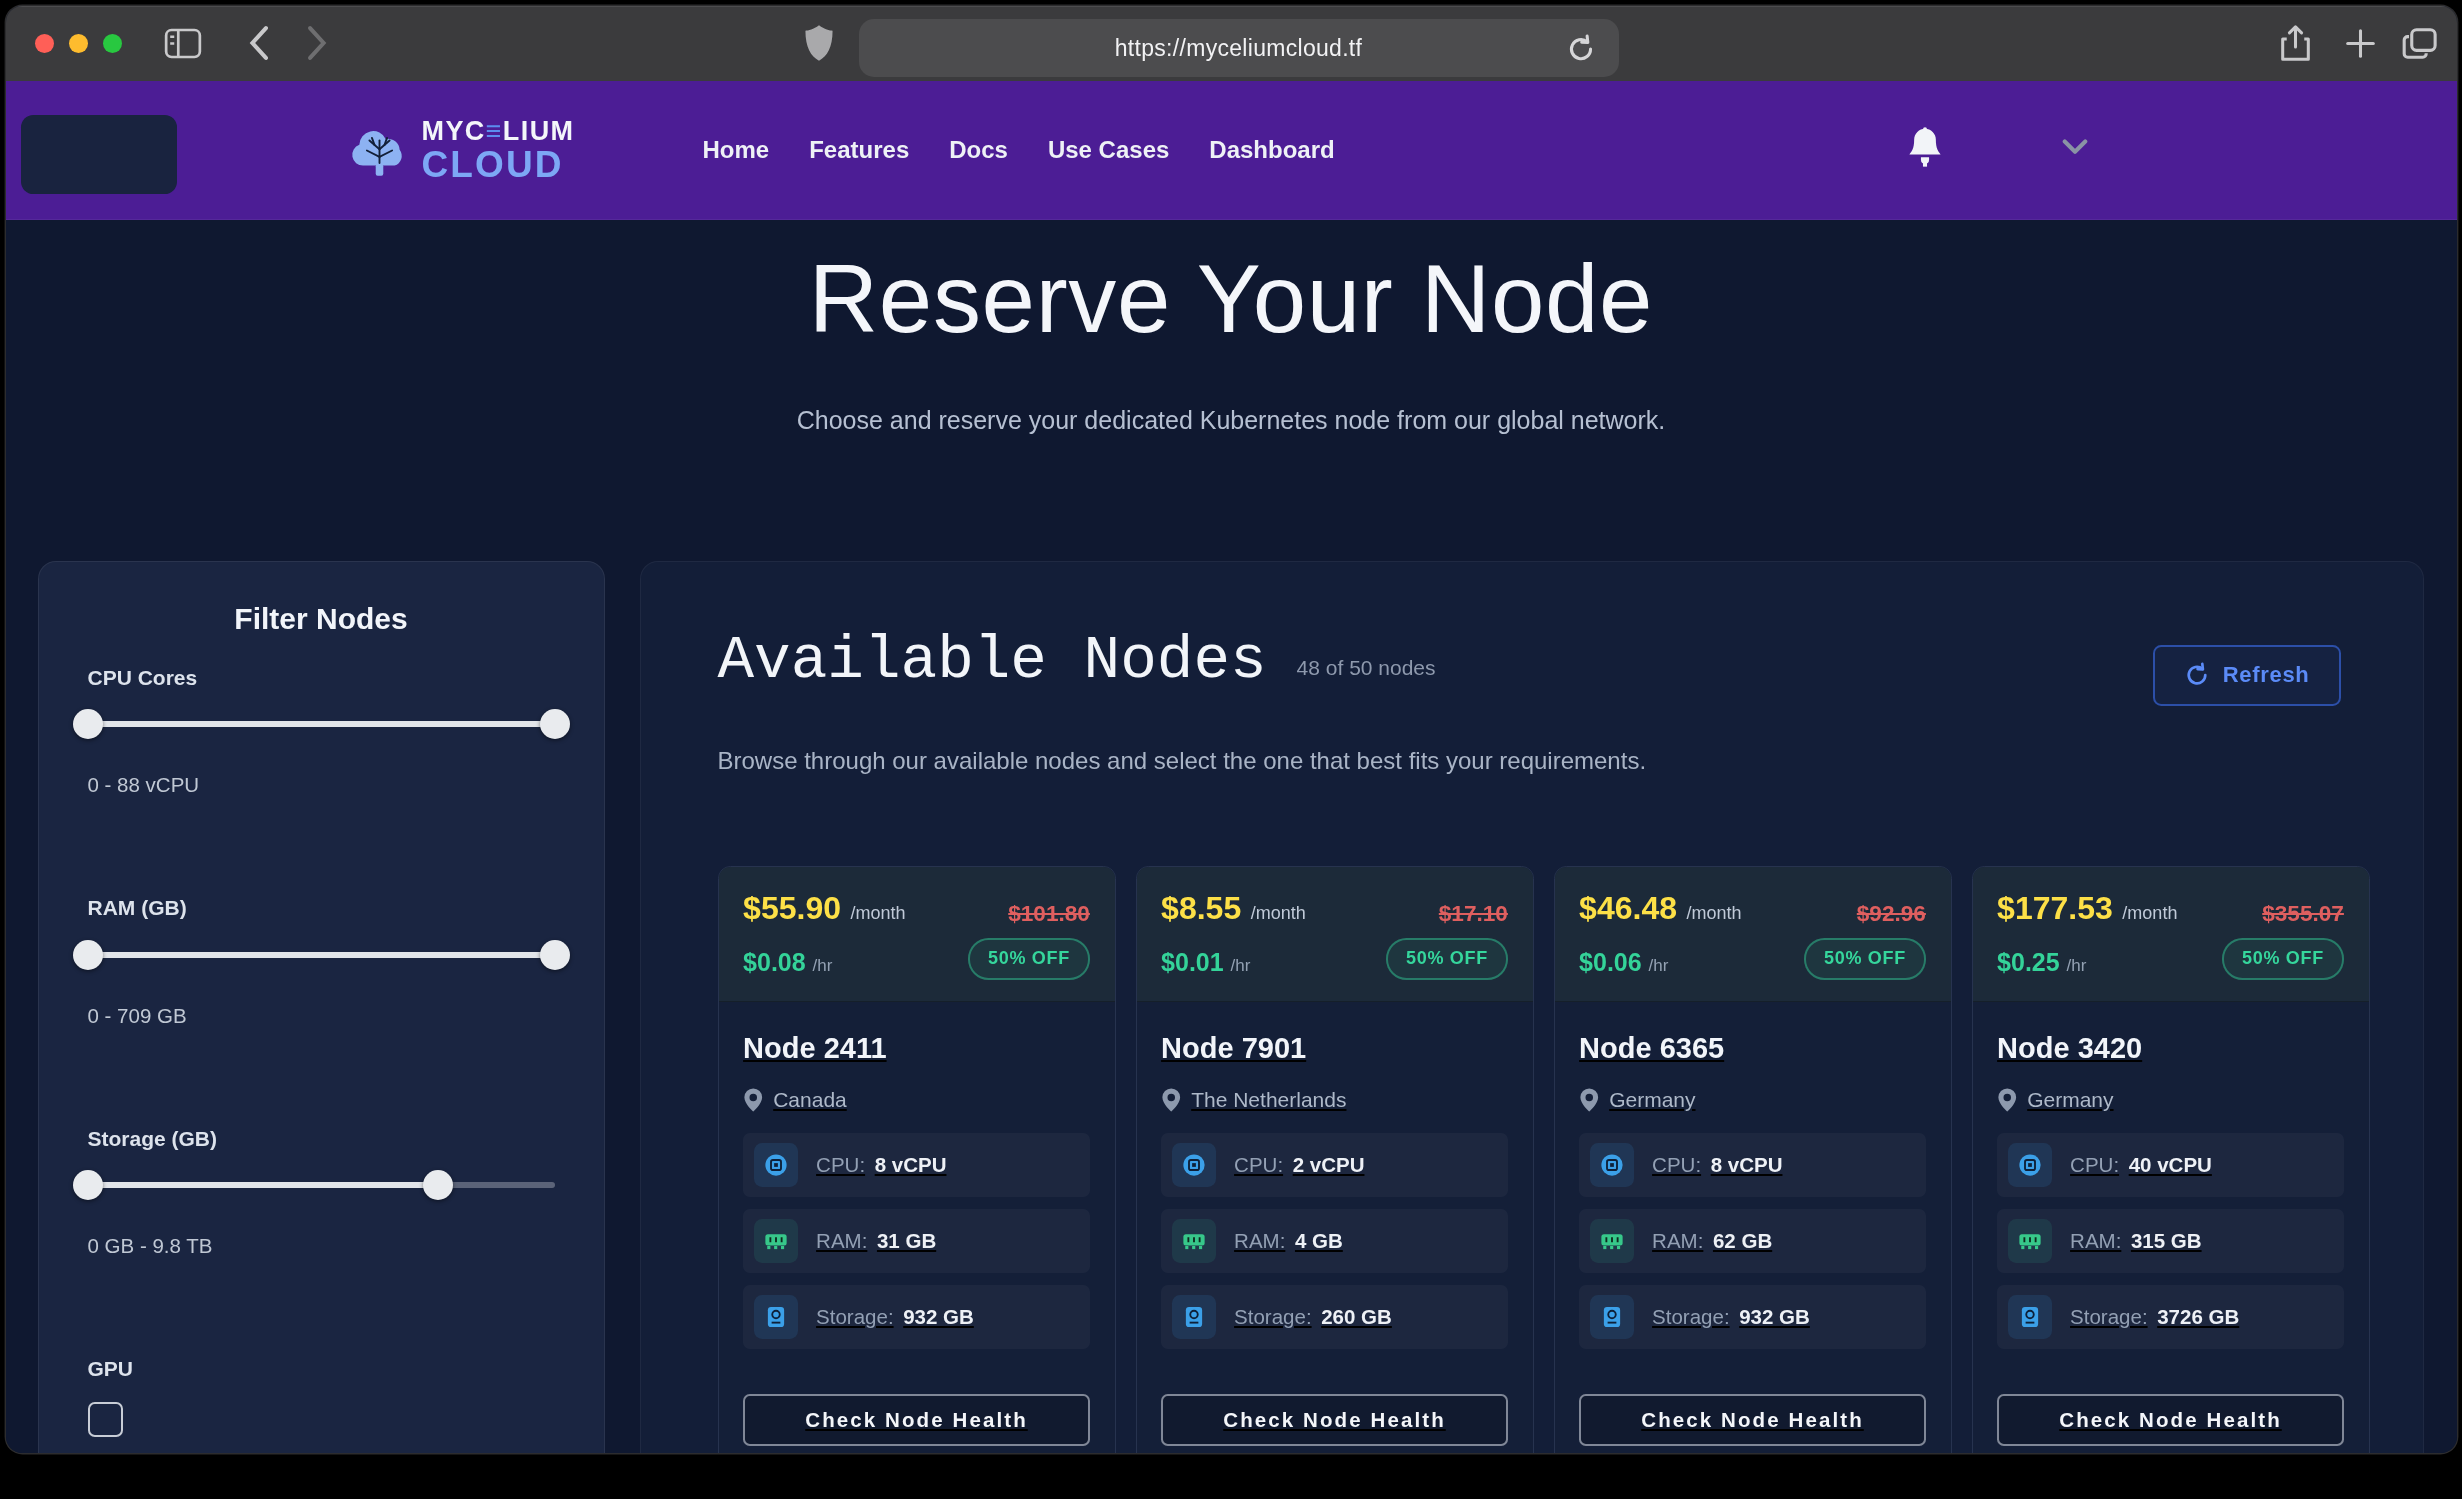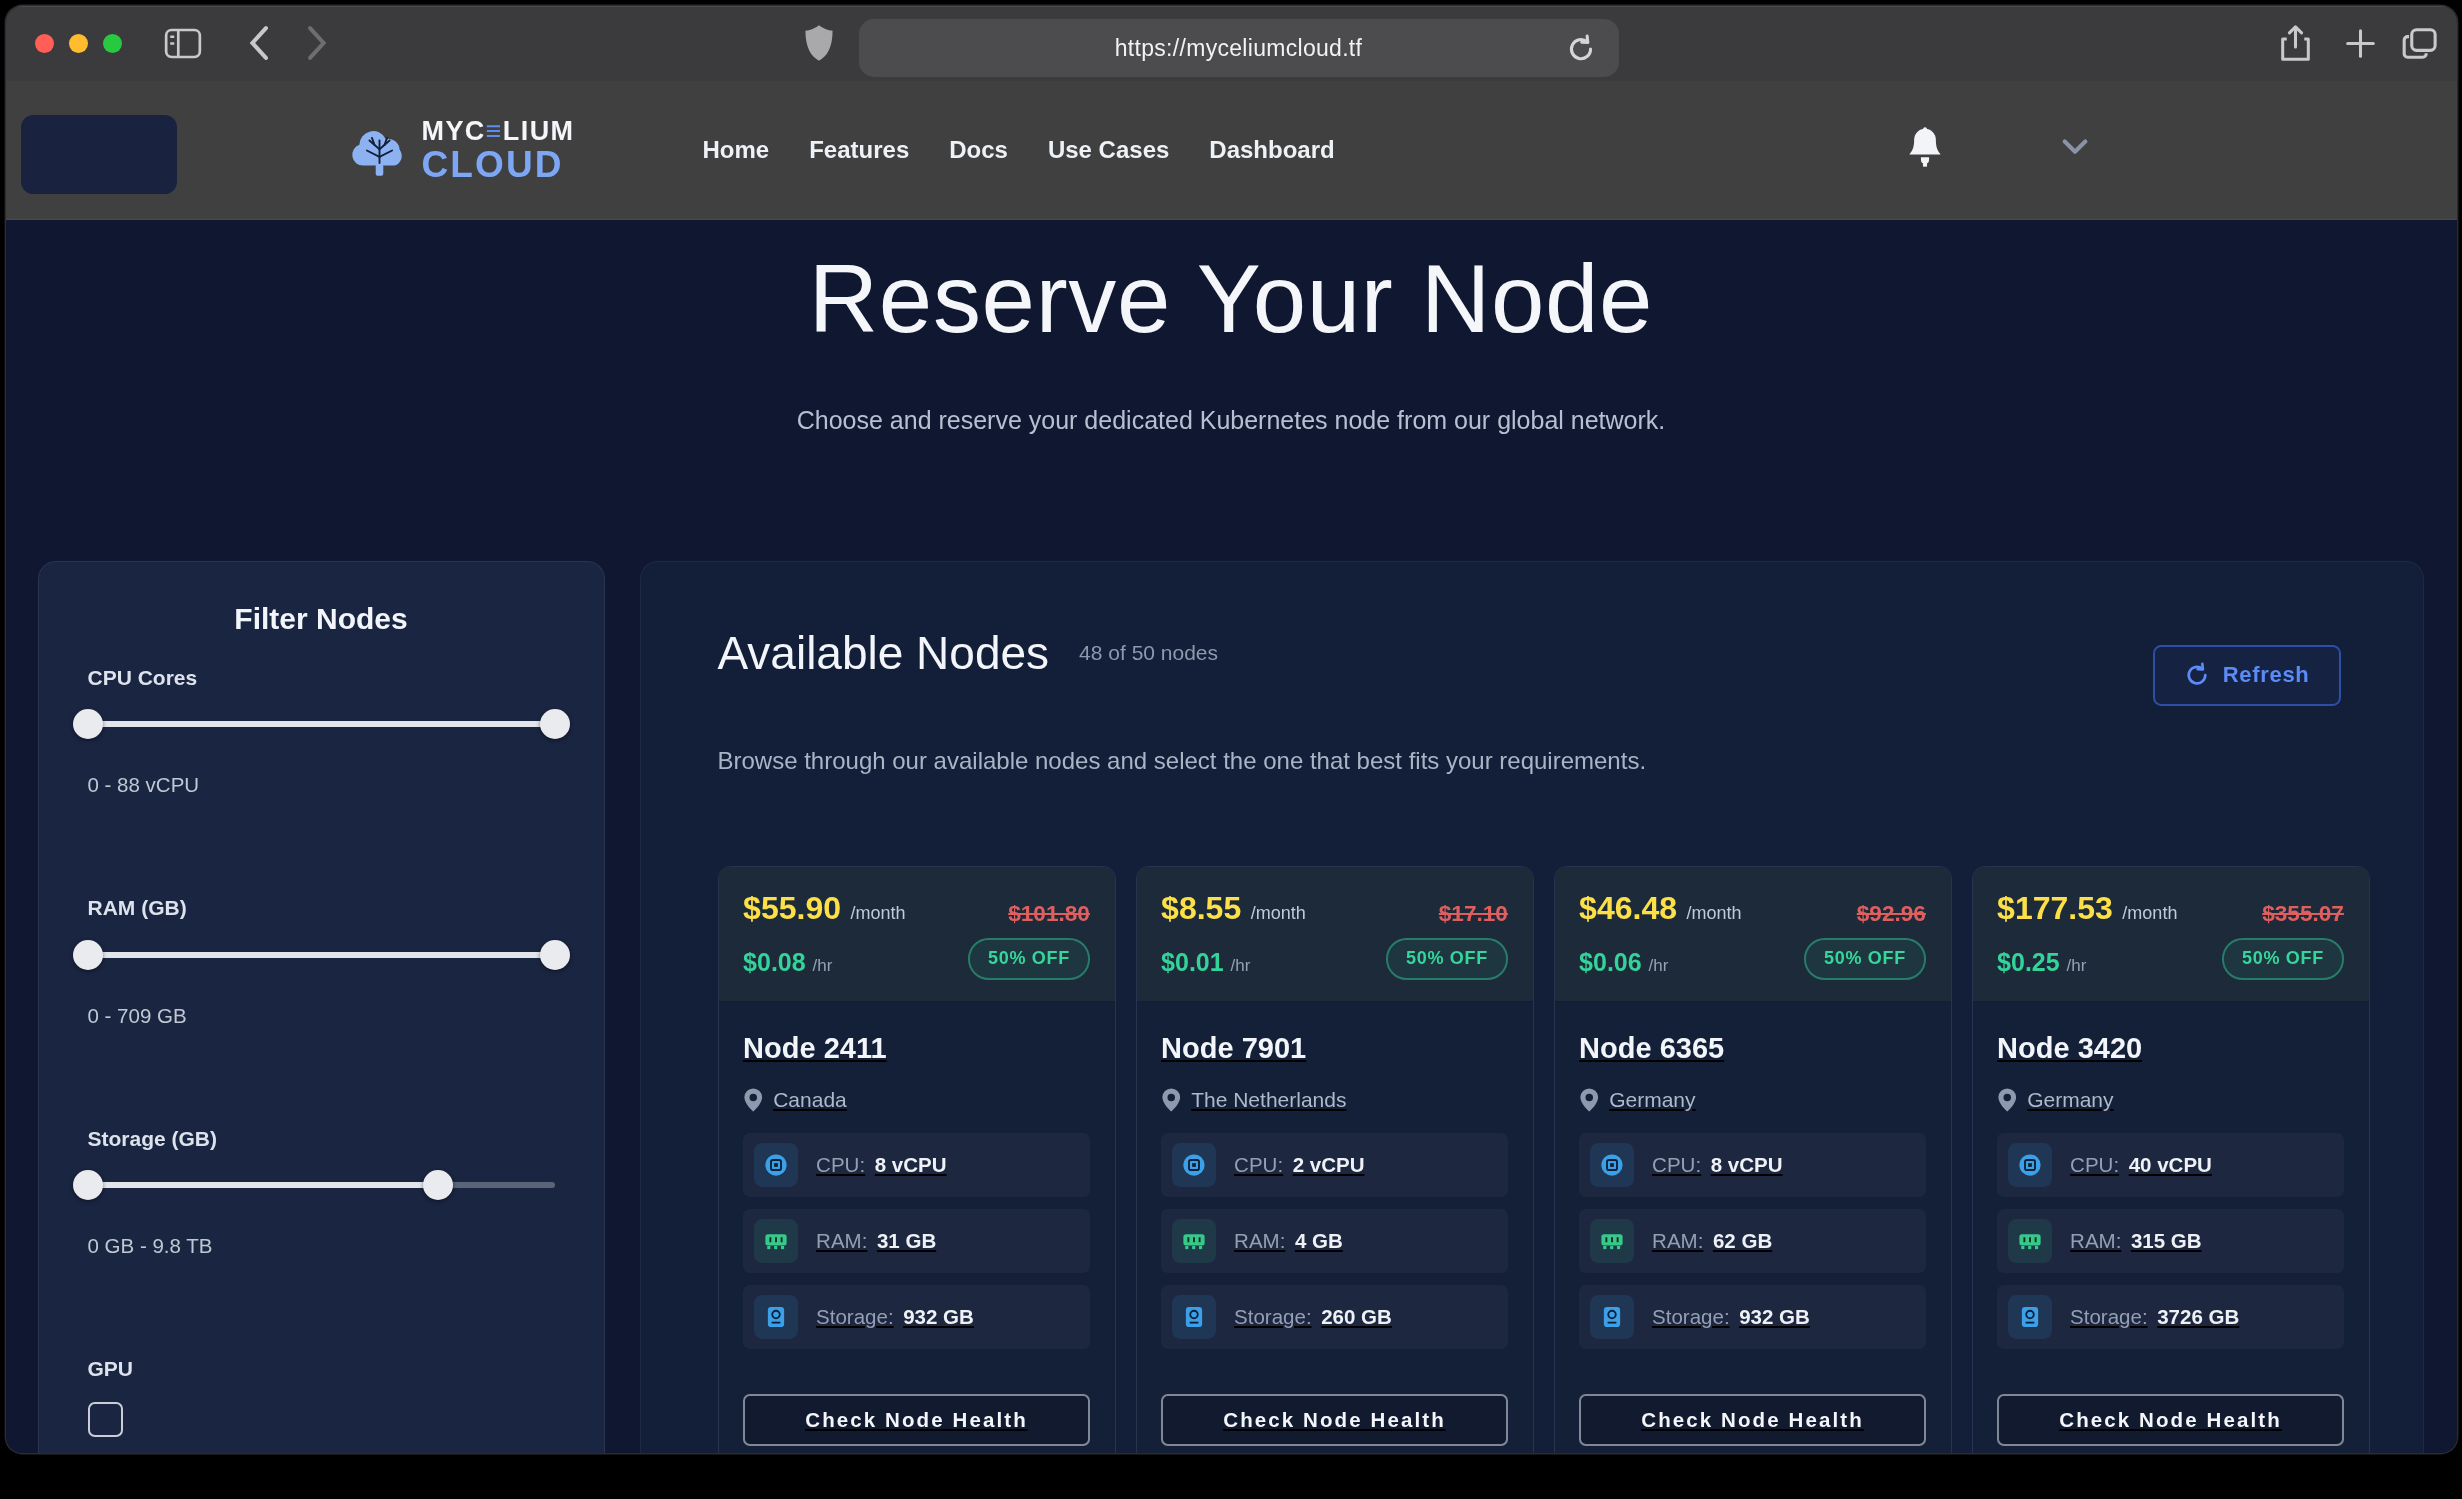--- a/index.html
+++ b/index.html
@@ -14,21 +14,21 @@
   .tl.red{background:#ff5f57;margin-left:29px;}
   .tl.yellow{background:#febc2e;}
   .tl.green{background:#28c840;}
   .chromeicon{display:flex;align-items:center;justify-content:center;}
   .urlbar{position:absolute;left:853px;top:13.7px;width:760px;height:58px;background:#4c4c4e;border-radius:15px;
           display:flex;align-items:center;justify-content:center;}
   .urltext{color:#f2f2f4;font-size:23px;letter-spacing:0.3px;}
   .reload{position:absolute;right:23px;top:14.4px;}
   
   .page{position:absolute;left:0;top:75px;right:0;bottom:0;background:#0f1830;overflow:hidden;}
-  .nav{position:absolute;left:0;top:0;right:0;height:138px;background:#404040;border-bottom:1.4px solid rgba(255,255,255,.055);}
+  .nav{position:absolute;left:0;top:0;right:0;height:138px;background:#4c1d95;border-bottom:1.4px solid rgba(255,255,255,.055);}
   .ghost{position:absolute;left:15px;top:34px;width:156px;height:79px;border-radius:12.3px;background:#19233f;}
   .logo{position:absolute;left:342px;top:37px;display:flex;align-items:center;}
   .logotext{margin-left:11px;line-height:1;}
   .logotop{font-size:27px;font-weight:800;color:#f4f6fa;letter-spacing:1.4px;}
   .logotop .tri{color:#5b8def;}
   .logobottom{font-size:37px;font-weight:800;color:#7da7f5;letter-spacing:2.1px;margin-top:1.4px;}
   .navlinks{position:absolute;left:697px;top:0;height:138px;display:flex;align-items:center;gap:40px;}
   .navlink{color:#eef1f6;font-size:24px;font-weight:600;cursor:pointer;}
   .bell{position:absolute;left:1901px;top:45px;}
   .navchev{position:absolute;left:2056px;top:57px;}
@@ -48,21 +48,21 @@
   .slider .handle{position:absolute;top:50%;width:30px;height:30px;border-radius:50%;background:#e9ebee;
                   transform:translate(-50%,-50%);box-shadow:0 1.4px 4.1px rgba(0,0,0,.45);}
   .slider .h1{left:var(--lo);}
   .slider .h2{left:var(--hi);}
   .frange{color:#c0c8d4;font-size:20.5px;margin-top:34px;height:24px;}
   .fcheckbox{width:31px;height:31px;border:2.1px solid #c8cdd6;border-radius:6.8px;margin-top:20.5px;background:transparent;}
   
   .panel{position:absolute;left:634px;top:480px;width:1784px;height:1093px;background:#131e38;
          border:1.4px solid rgba(255,255,255,.05);border-radius:18px;box-sizing:border-box;}
   .phead{position:absolute;left:77px;top:68px;display:flex;align-items:flex-end;gap:30px;}
-  .ptitle{color:#f2f5f9;font-size:46px;font-weight:500;line-height:1;}
+  .ptitle{color:#f2f5f9;font-size:61px;font-weight:500;line-height:1;font-family:Liberation Mono, monospace;}
   .pcount{color:#8e99ad;font-size:21px;padding-bottom:11px;}
   .refresh{position:absolute;right:82px;top:83px;height:57px;padding:0 29px;border:2.1px solid #2c4fa8;border-radius:8.2px;
            background:rgba(28,46,92,.25);display:flex;align-items:center;gap:12.3px;color:#5b8bf7;
            font-size:22px;font-weight:700;letter-spacing:0.7px;cursor:pointer;}
   .psub{position:absolute;left:77px;top:185px;color:#a9b4c6;font-size:24px;}
   .cards{position:absolute;left:77px;right:53px;top:304px;display:grid;grid-template-columns:repeat(4,1fr);gap:20px;}
   .card{background:#141f38;border:1.4px solid #27334f;border-radius:12.3px;overflow:hidden;height:615px;
         display:flex;flex-direction:column;box-sizing:border-box;}
   .phd{position:relative;height:134px;background:#1c2a39;border-bottom:1.4px solid rgba(0,0,0,.25);flex:none;}
   .mline{position:absolute;left:24.6px;top:23px;display:flex;align-items:baseline;gap:9.6px;}

